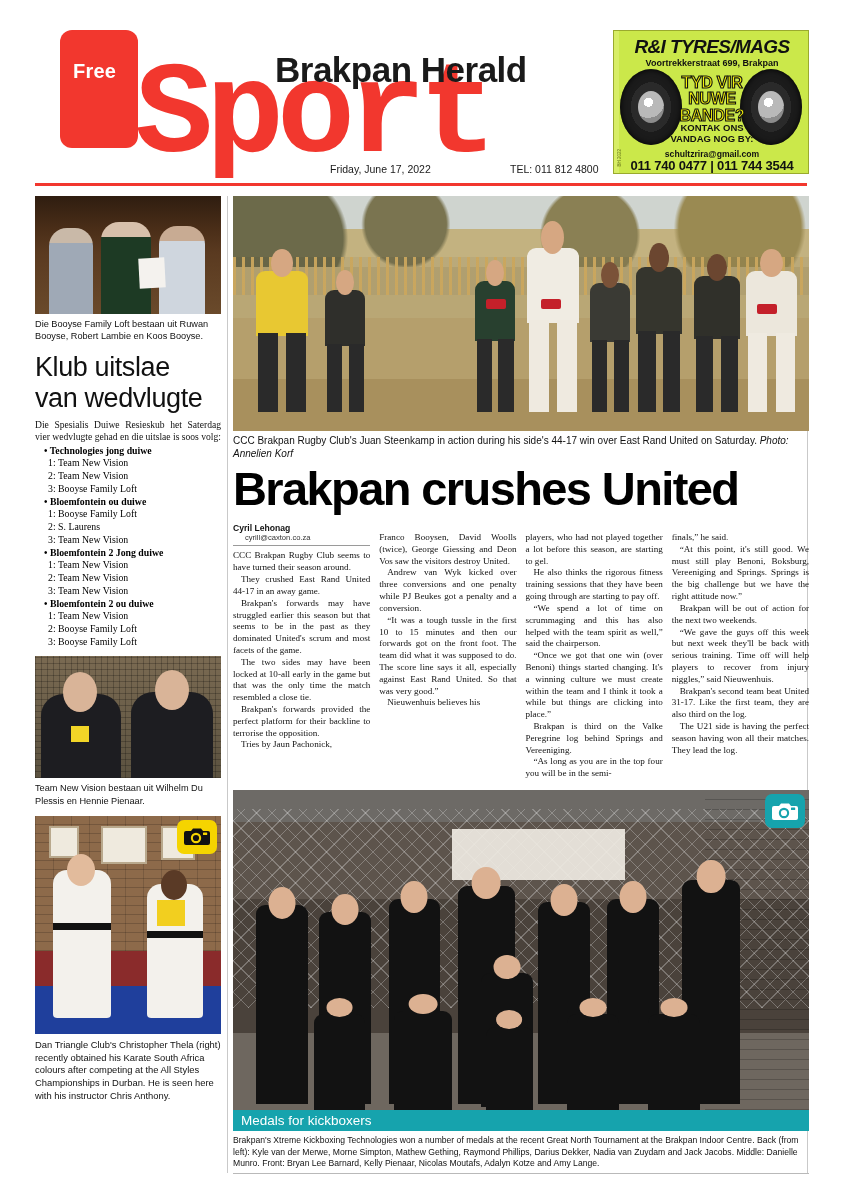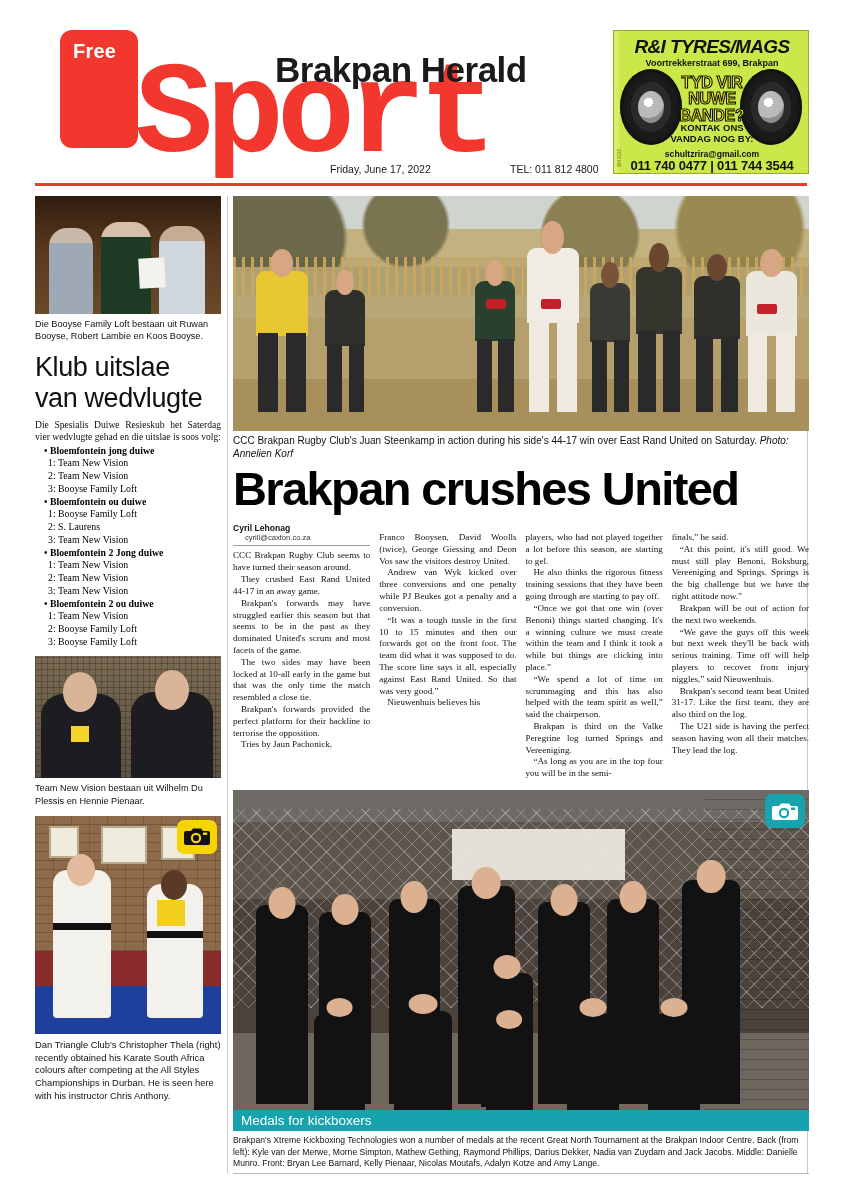--- a/index.html
+++ b/index.html
@@ -9,21 +9,21 @@
   }
   .page{position:absolute;inset:0;background:#fff;}
 
   
   .masthead{position:absolute;left:35px;top:28px;width:575px;height:150px;}
   .mast-block{
     position:absolute;left:25px;top:2px;width:78px;height:118px;
     background:#f2372e;border-radius:12px 12px 12px 12px;
   }
   .mast-free{
-    position:absolute;left:38px;top:12px;color:#fff;font-size:20px;font-weight:700;
+    position:absolute;left:38px;top:32px;color:#fff;font-size:20px;font-weight:700;
     letter-spacing:.2px;
   }
   .mast-title{
     position:absolute;left:240px;top:22px;font-size:35px;font-weight:700;
     letter-spacing:-.5px;color:#1a1a1a;white-space:nowrap;
   }
   .mast-sport{
     position:absolute;left:100px;top:24px;font-size:130px;font-weight:700;
     color:#f2372e;letter-spacing:-7px;line-height:1;white-space:nowrap;
     font-family:Liberation Mono, monospace;
@@ -273,21 +273,21 @@
     <div class="cap-small">Die Booyse Family Loft bestaan uit Ruwan Booyse, Robert Lambie en Koos Booyse.</div>
 
     <div class="klub-head">
       <div>Klub uitslae</div>
       <div>van wedvlugte</div>
     </div>
 
     <div class="klub-body">Die Spesialis Duiwe Resieskub het Saterdag vier wedvlugte gehad en die uitslae is soos volg:</div>
 
     <ul class="res-list">
-      <li class="grp">Bloemfontein jong duiwe</li>
+      <li class="grp">Technologies jong duiwe</li>
       <li class="itm">1: Team New Vision</li>
       <li class="itm">2: Team New Vision</li>
       <li class="itm">3: Booyse Family Loft</li>
       <li class="grp">Bloemfontein ou duiwe</li>
       <li class="itm">1: Booyse Family Loft</li>
       <li class="itm">2: S. Laurens</li>
       <li class="itm">3: Team New Vision</li>
       <li class="grp">Bloemfontein 2 Jong duiwe</li>
       <li class="itm">1: Team New Vision</li>
       <li class="itm">2: Team New Vision</li>
@@ -421,23 +421,23 @@
         <p class="first">Franco Booysen, David Woolls (twice), George Giessing and Deon Vos saw the visitors destroy United.</p>
         <p>Andrew van Wyk kicked over three conversions and one penalty while PJ Beukes got a penalty and a conversion.</p>
         <p>“It was a tough tussle in the first 10 to 15 minutes and then our forwards got on the front foot. The team did what it was supposed to do. The score line says it all, especially against East Rand United. So that was very good.”</p>
         <p>Nieuwenhuis believes his</p>
       </div>
 
       <div class="col">
         <div class="col-top-pad"></div>
         <p class="first">players, who had not played together a lot before this season, are starting to gel.</p>
         <p>He also thinks the rigorous fitness training sessions that they have been going through are starting to pay off.</p>
+        <p>“We spend a lot of time on scrummaging and this has also helped with the team spirit as well,” said the chairperson.</p>
         <p>“Once we got that one win (over Benoni) things started changing. It's a winning culture we must create within the team and I think it took a while but things are clicking into place.”</p>
-        <p>“We spend a lot of time on scrummaging and this has also helped with the team spirit as well,” said the chairperson.</p>
-        <p>Brakpan is third on the Valke Peregrine log turned Springs and Vereeniging.</p>
+        <p>Brakpan is third on the Valke Peregrine log behind Springs and Vereeniging.</p>
         <p>“As long as you are in the top four you will be in the semi-</p>
       </div>
 
       <div class="col">
         <div class="col-top-pad"></div>
         <p class="first">finals,” he said.</p>
         <p>“At this point, it's still good. We must still play Benoni, Boksburg, Vereeniging and Springs. Springs is the big challenge but we have the right attitude now.”</p>
         <p>Brakpan will be out of action for the next two weekends.</p>
         <p>“We gave the guys off this week but next week they'll be back with serious training. Time off will help players to recover from injury niggles,” said Nieuwenhuis.</p>
         <p>Brakpan's second team beat United 31-17. Like the first team, they are also third on the log.</p>

